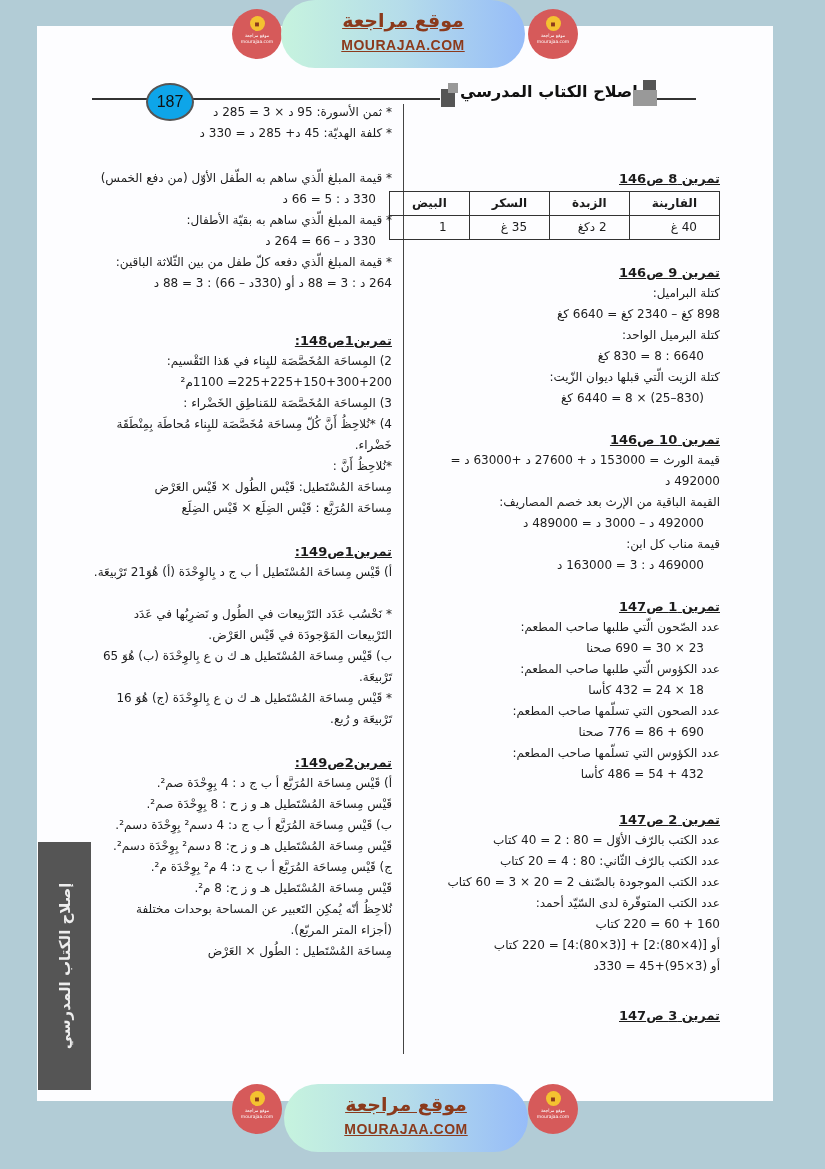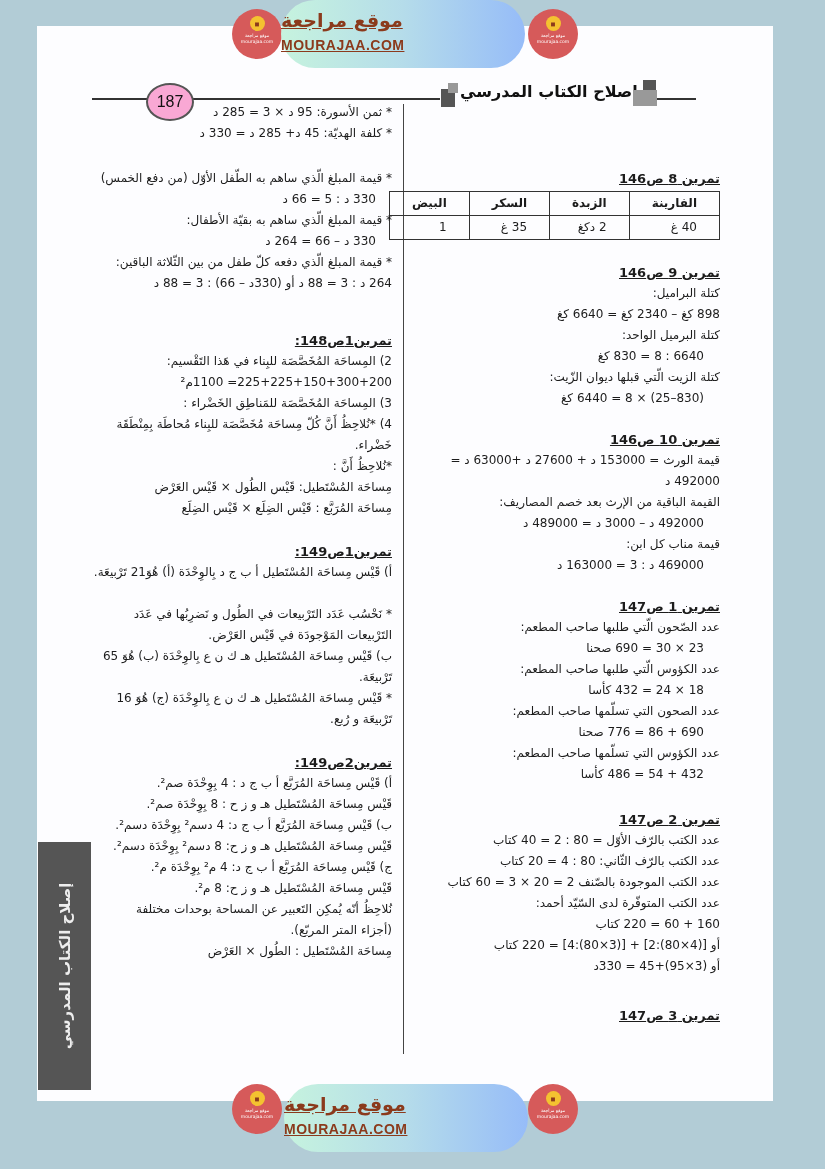--- a/index.html
+++ b/index.html
@@ -9,21 +9,21 @@
     font-family:"DejaVu Sans", sans-serif;
   }
   .page {
     position:absolute; left:37px; top:26px; width:736px; height:1075px;
     background:#fdfdff;
   }
   
   .banner {
     position:absolute; left:281px; width:244px; height:68px; border-radius:34px;
     background:linear-gradient(90deg,#c6f3de 0%,#b5dcea 50%,#96bcf8 100%);
-    text-align:left; z-index:5;
+    text-align:center; z-index:5;
   }
   .banner .ar {
     display:block; margin-top:8px; font-size:19px; font-weight:bold; color:#8b3a1c;
     text-decoration:underline; direction:rtl; line-height:24px;
   }
   .banner .en {
     display:block; font-size:14px; font-weight:bold; color:#8b3a1c;
     text-decoration:underline; letter-spacing:0.5px; line-height:26px;
     font-family:"Liberation Sans", sans-serif;
   }
@@ -35,21 +35,21 @@
     display:block; margin:7px auto 0; width:15px; height:15px; border-radius:50%;
     background:#f4c230; font-size:6px; color:#8b3a1c; line-height:15px; font-weight:bold;
   }
   .badge .cap {
     display:block; font-size:4.5px; color:#fff; line-height:6px; margin-top:2px;
   }
   
   .hdr-line { position:absolute; top:98px; height:2px; background:#333; }
   .pagenum {
     position:absolute; left:146px; top:83px; width:44px; height:34px; border-radius:50%;
-    background:#f9a8d4; border:2px solid #555; text-align:center; line-height:34px;
+    background:#0ea5e9; border:2px solid #555; text-align:center; line-height:34px;
     font-size:16px; color:#111; font-family:"Liberation Sans", sans-serif;
   }
   .hdr-title {
     position:absolute; left:460px; top:82px; font-size:16px; font-weight:bold; color:#111; direction:rtl;
   }
   .sq { position:absolute; }
   .sq-a { background:#555; }
   .sq-b { background:#999; }
   .divider { position:absolute; left:403px; top:104px; width:1px; height:950px; background:#444; }
   

